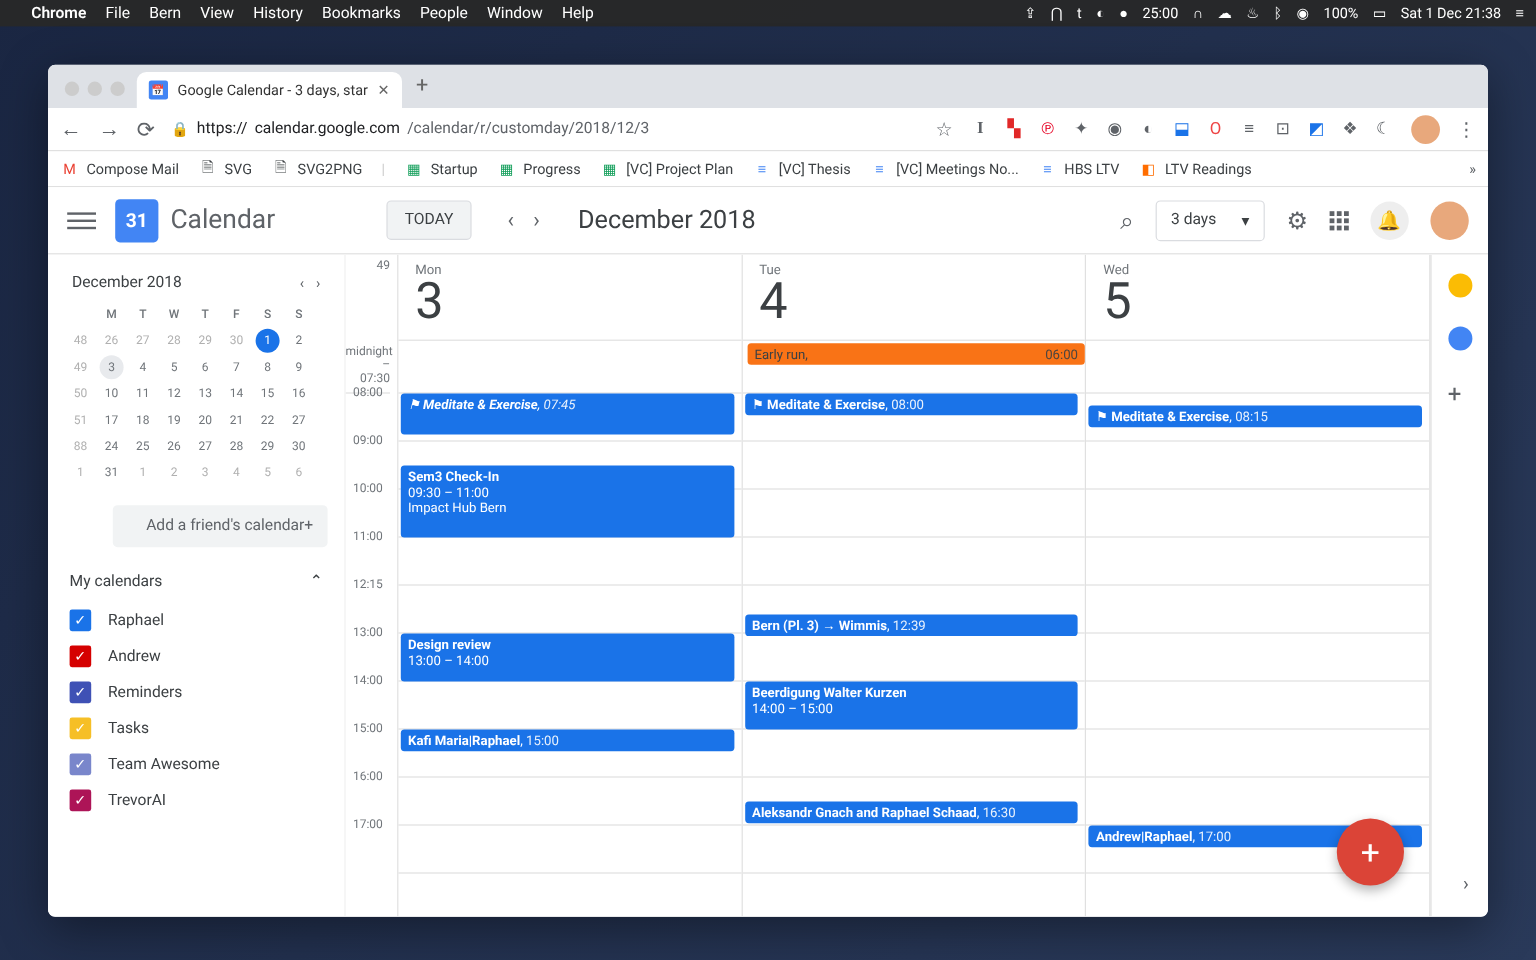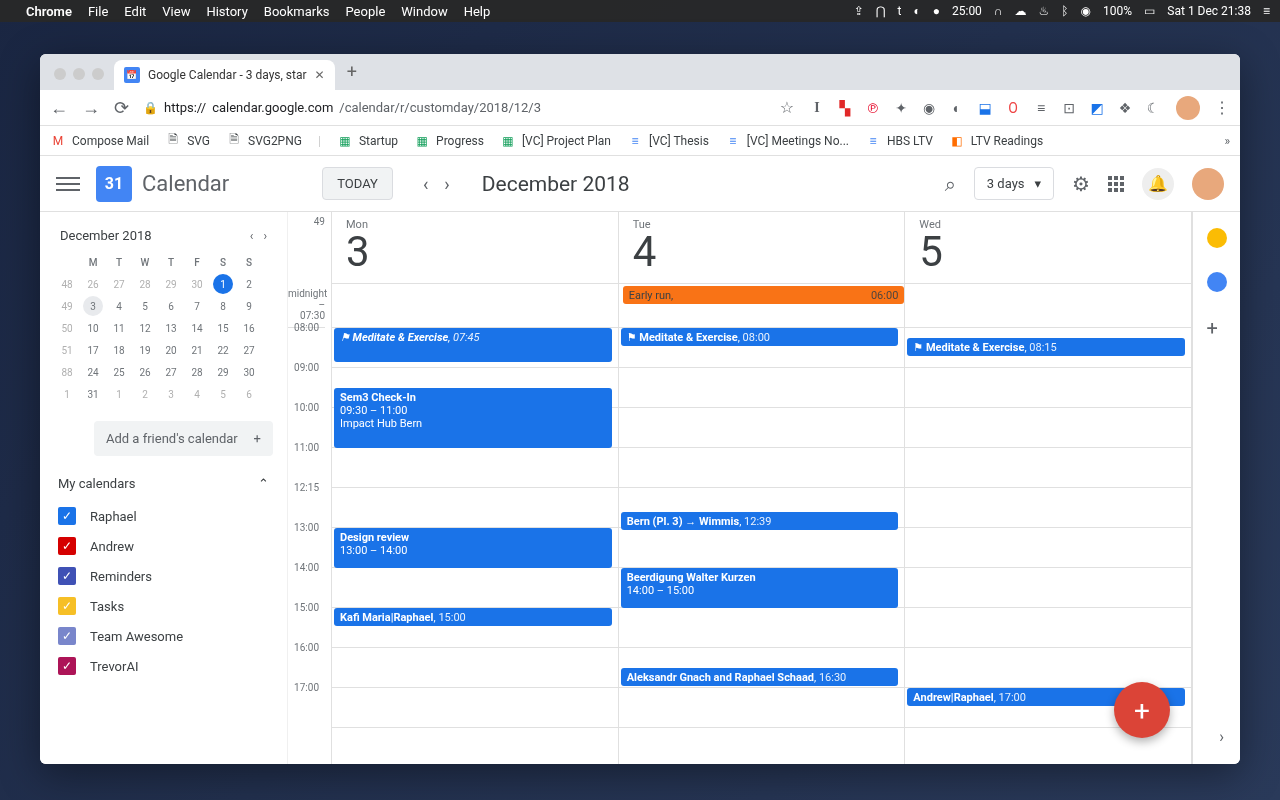--- a/index.html
+++ b/index.html
@@ -44,39 +44,39 @@
 .burger { width: 24px; display: flex; flex-direction: column; gap: 4px; }
 .burger span { height: 2px; background: #5f6368; }
 .cal-logo { display: flex; align-items: center; gap: 10px; }
 .cal-logo-icon { width: 36px; height: 36px; background: #4285f4; border-radius: 4px; display:flex;align-items:center;justify-content:center;color:#fff;font-size:16px;font-weight:bold;}
 .cal-logo-text { font-size: 22px; color: #5f6368; }
 .today-btn { margin-left: 77px; padding: 8px 14px; border: 1px solid #dadce0; border-radius: 4px; font-size: 13px; color: #3c4043; background: #f1f3f4;}
 .navarr { display: flex; gap: 8px; margin-left: 10px;}
 .navarr span { color: #5f6368; font-size: 18px; padding: 4px;}
 .month-title { font-size: 21px; color: #3c4043; margin-left: 12px; }
 .header-right { margin-left: auto; display: flex; align-items: center; gap: 18px; }
-.view-select { padding: 8px 12px; border: 1px solid #dadce0; border-radius: 4px; font-size: 13px; color: #3c4043; display:flex;align-items:center;gap:10px;}
+.view-select { padding: 8px 12px; border: 1px solid #dadce0; border-radius: 4px; font-size: 13px; color: #3c4043; display:flex;align-items:center;gap:21px;}
 .hicon { color: #5f6368; font-size: 20px; }
 .grid-icon { display: grid; grid-template-columns: repeat(3,4px); gap: 2px;}
 .grid-icon span { width:4px;height:4px;background:#5f6368;}
 .avatar { width: 32px; height: 32px; border-radius: 50%; background: #e8a87c; }
 
 .app-body { flex: 1; display: flex; overflow: hidden; position: relative;}
 .sidebar { width: 248px; padding: 12px 14px; overflow-y: auto; font-size: 12px; color: #3c4043; border-right: 1px solid #f0f0f0;}
 .mini-header { display: flex; align-items: center; justify-content: space-between; padding: 4px 6px 8px;}
 .mini-header .mh-title { font-size: 13px; }
 .mini-header .mh-nav { display: flex; gap: 10px; color: #5f6368;}
 .mini-cal { font-size: 10px; color: #70757a;}
 .mini-row { display: flex; }
 .mini-row span { width: 26px; height: 22px; display: flex; align-items: center; justify-content: center;}
 .mini-row .hd { font-weight: 500;}
 .mini-row .today { background: #1a73e8; color:#fff; border-radius:50%; width:20px;height:20px; margin:1px 3px;}
 .mini-row .sel { background: #e8eaed; border-radius:50%; width:20px;height:20px; margin:1px 3px;}
 .mini-row .dim { color: #b0b0b0;}
-.add-friend { margin-top: 16px; background: #f1f3f4; border-radius: 4px; padding: 10px 12px; display:flex; justify-content:space-between; align-items:center; color:#5f6368; font-size:13px;margin-left:40px;}
+.add-friend { margin-top: 16px; background: #f1f3f4; border-radius: 4px; padding: 10px 12px; display:flex; justify-content:flex-end; align-items:center; color:#5f6368; font-size:13px;margin-left:40px;}
 .myc-title { margin-top: 20px; display:flex; justify-content:space-between; align-items:center; font-size:13px; padding:0 4px;}
 .cal-list { margin-top: 10px; }
 .cal-item { display:flex; align-items:center; gap:14px; padding:6px 4px; font-size:13px;}
 .chk { width:18px;height:18px;border-radius:2px;display:flex;align-items:center;justify-content:center;color:#fff;font-size:12px;}
 
 .main-cal { flex: 1; display: flex; overflow:hidden; position:relative;}
 .time-col { width: 44px; font-size: 10px; color: #70757a; text-align: right; padding-right: 6px; border-right: 1px solid #e0e0e0;}
 .time-col .wk { height: 72px; padding-top: 4px;}
 .time-col .allday { height: 44px; padding-top: 4px; border-bottom: 1px solid #e0e0e0;}
 .time-col .hr { height: 40px; position:relative;}
@@ -103,21 +103,21 @@
 .expand-chev { position:absolute; bottom: 18px; right: 16px; color:#5f6368;}
 </style>
 </head>
 <body>
 
 <div class="menubar">
   <div class="menubar-left">
     <span class="apple-logo"></span>
     <b class="mi">Chrome</b>
     <span class="mi">File</span>
-    <span class="mi">Edit</span>
+    <span class="mi">Bern</span>
     <span class="mi">View</span>
     <span class="mi">History</span>
     <span class="mi">Bookmarks</span>
     <span class="mi">People</span>
     <span class="mi">Window</span>
     <span class="mi">Help</span>
   </div>
   <div class="menubar-right">
     <span>⇪</span>
     <span>⋂</span>

